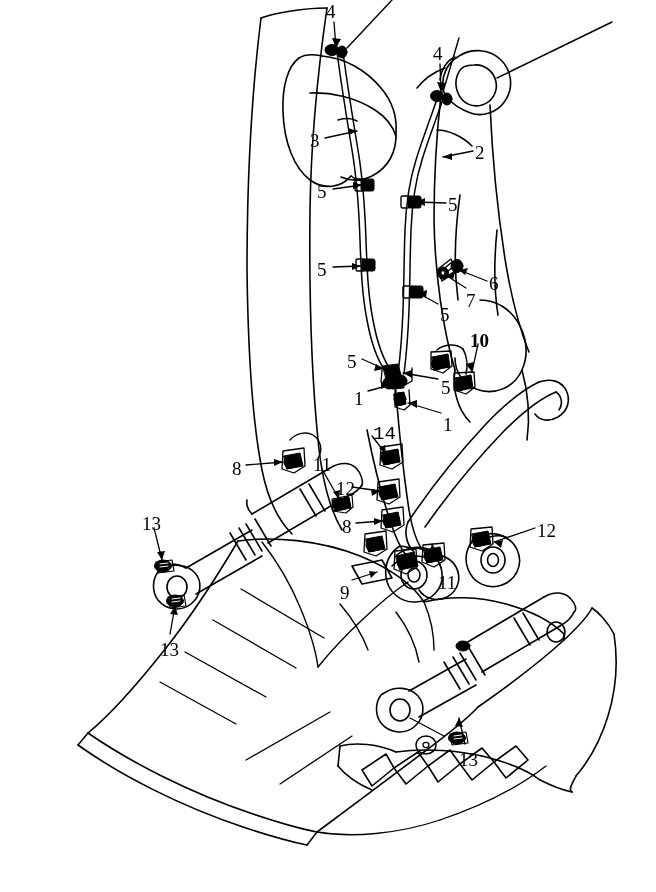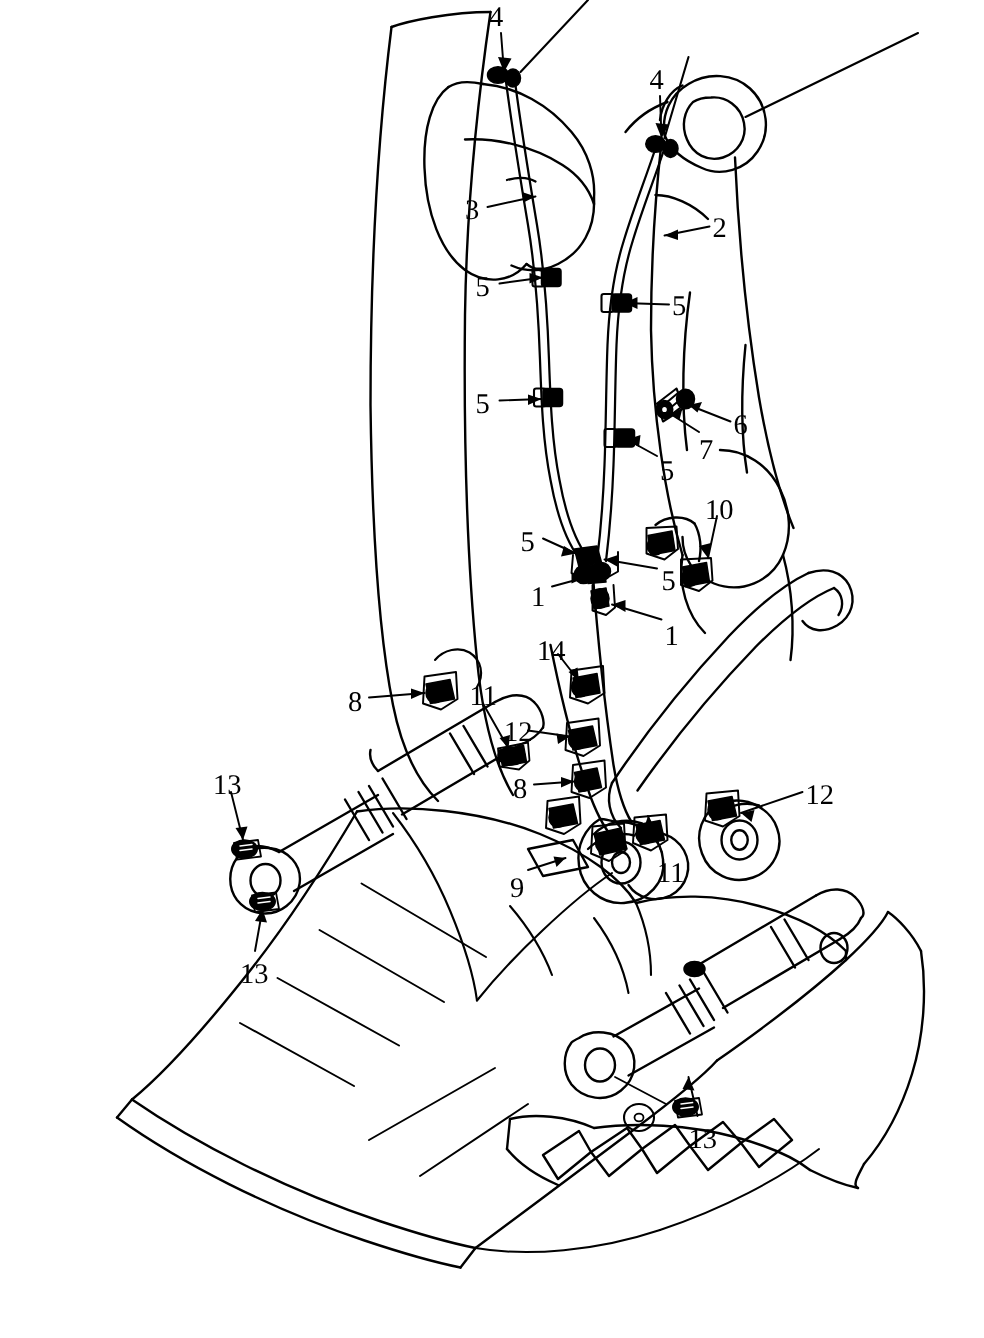--- a/index.html
+++ b/index.html
@@ -451,26 +451,26 @@
   <div class="callout" style="left:326px;top:2px;">4</div>
   <div class="callout" style="left:433px;top:44px;">4</div>
   <div class="callout" style="left:310px;top:131px;">3</div>
   <div class="callout" style="left:475px;top:143px;">2</div>
   <div class="callout" style="left:317px;top:182px;">5</div>
   <div class="callout" style="left:448px;top:195px;">5</div>
   <div class="callout" style="left:317px;top:260px;">5</div>
   <div class="callout" style="left:489px;top:274px;">6</div>
   <div class="callout" style="left:466px;top:291px;">7</div>
   <div class="callout" style="left:440px;top:305px;">5</div>
-  <div class="callout" style="left:470px;top:331px;">10</div>
+  <div class="callout" style="left:470px;top:331px;font-weight:bold;">10</div>
   <div class="callout" style="left:347px;top:352px;">5</div>
   <div class="callout" style="left:441px;top:378px;">5</div>
   <div class="callout" style="left:354px;top:389px;">1</div>
   <div class="callout" style="left:443px;top:415px;">1</div>
-  <div class="callout" style="left:358px;top:425px;">14</div>
+  <div class="callout" style="left:373px;top:425px;font-family:Liberation Mono, monospace;">14</div>
   <div class="callout" style="left:232px;top:459px;">8</div>
   <div class="callout" style="left:313px;top:455px;">11</div>
   <div class="callout" style="left:336px;top:479px;">12</div>
   <div class="callout" style="left:342px;top:517px;">8</div>
   <div class="callout" style="left:537px;top:521px;">12</div>
   <div class="callout" style="left:142px;top:514px;">13</div>
   <div class="callout" style="left:340px;top:583px;">9</div>
   <div class="callout" style="left:438px;top:573px;">11</div>
   <div class="callout" style="left:160px;top:640px;">13</div>
   <div class="callout" style="left:459px;top:750px;">13</div>

